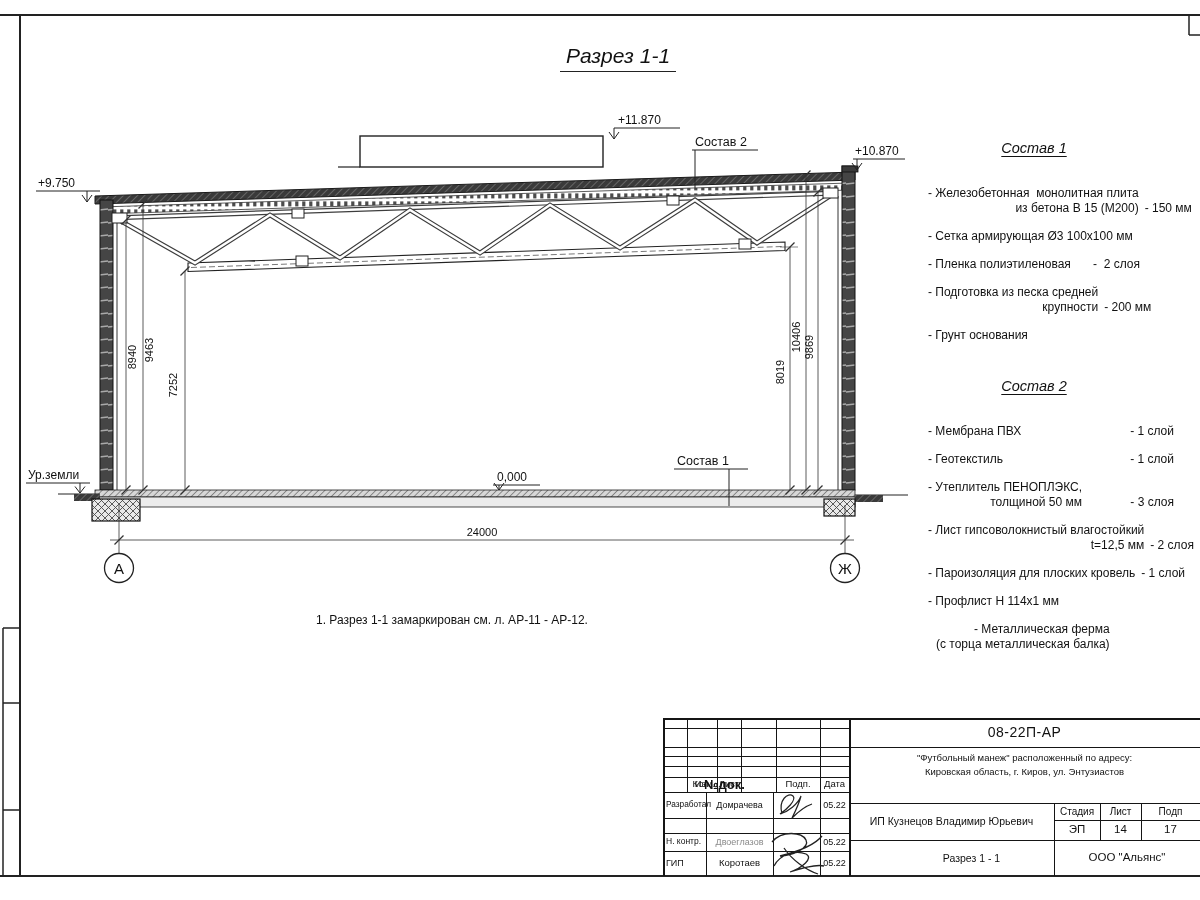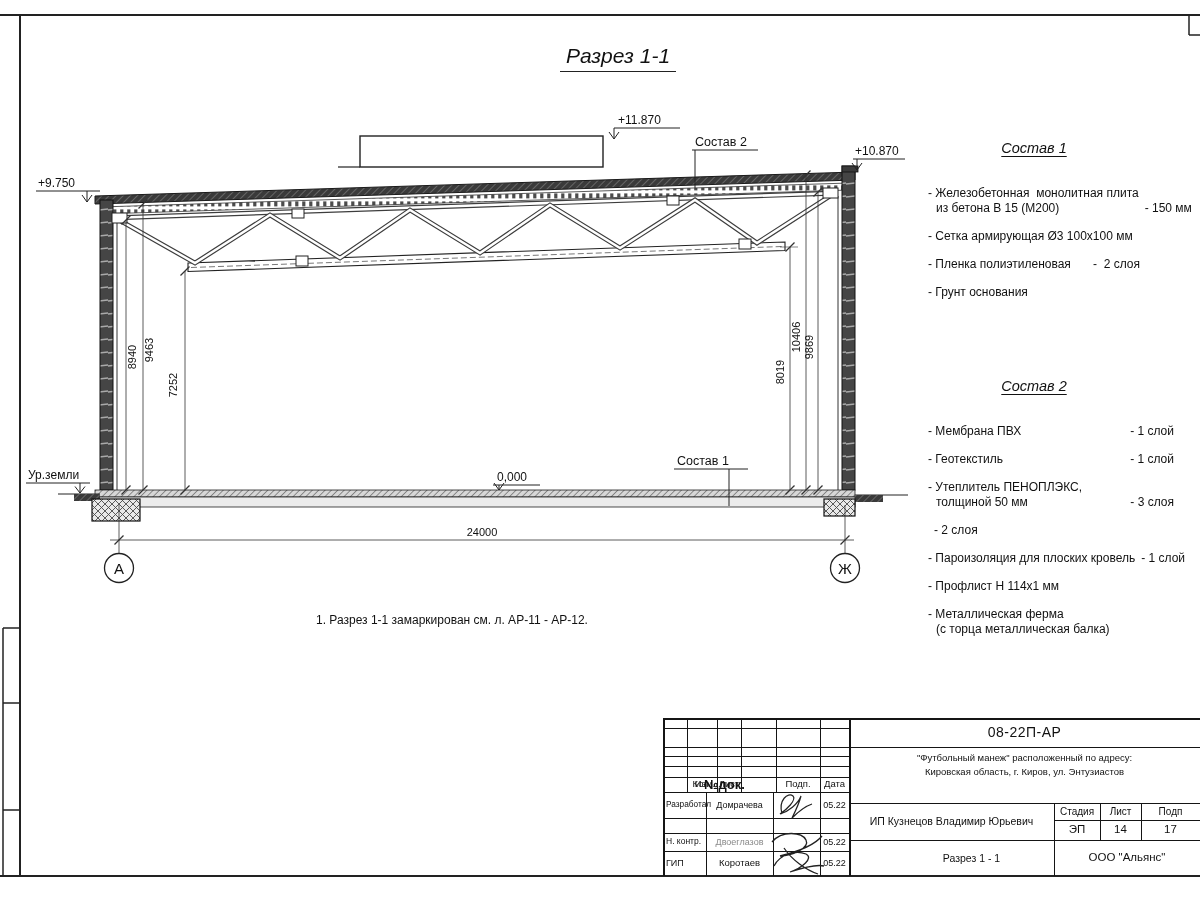--- a/index.html
+++ b/index.html
@@ -8,21 +8,21 @@
   .abs{position:absolute;}
   svg text{font-family:"Liberation Sans","DejaVu Sans",sans-serif;fill:#111;}
   .dwg-title{position:absolute;left:560px;top:44px;font-size:21px;font-style:italic;
              border-bottom:1.6px solid #222;padding:0 6px 3px 6px;}
   .note{position:absolute;left:316px;top:613px;font-size:12px;}
   
   .list{position:absolute;display:flex;flex-direction:column;gap:13px;font-size:12px;}
   .list-head{width:212px;text-align:center;font-size:14.5px;font-style:italic;margin-bottom:17px;}
   .list-head span{text-decoration:underline;text-underline-offset:3px;}
   .item{display:flex;justify-content:space-between;align-items:flex-end;line-height:1.25;}
-  .item .ln{white-space:pre;}
+  .item .ln{white-space:pre;text-align:right;}
   .item .l2{padding-left:8px;}
   .item-val{white-space:pre;padding-left:6px;}
   
   .vl{position:absolute;background:#151515;width:1.4px;}
   .hl{position:absolute;background:#151515;height:1.4px;}
   .cell{position:absolute;display:flex;align-items:center;justify-content:center;
         text-align:center;line-height:1.35;}
   .cell.lft{justify-content:flex-start;text-align:left;padding-left:2px;box-sizing:border-box;}
   .gray{color:#8a8a8a;}
 </style>
@@ -204,20 +204,27 @@
       <div class="item-val"></div>
     </div>
     <div class="item">
       <div>
           <div class="ln">- Пленка полиэтиленовая</div>
         </div>
       <div class="item-val">-  2 слоя</div>
     </div>
     <div class="item">
       <div>
+          <div class="ln">- Подготовка из песка средней</div>
+           <div class="ln l2">крупности</div>
+        </div>
+      <div class="item-val">- 200 мм</div>
+    </div>
+    <div class="item">
+      <div>
           <div class="ln">- Грунт основания</div>
         </div>
     </div>
   </div>
 
   <div class="list" style="left:928px;top:378px;width:246px;">
     <div class="list-head"><span>Состав 2</span></div>
     <div class="item">
       <div>
           <div class="ln">- Мембрана ПВХ</div>
@@ -231,20 +238,24 @@
       <div class="item-val">- 1 слой</div>
     </div>
     <div class="item">
       <div>
           <div class="ln">- Утеплитель ПЕНОПЛЭКС,</div>
            <div class="ln l2">толщиной 50 мм</div>
         </div>
       <div class="item-val">- 3 слоя</div>
     </div>
     <div class="item">
+      <div>
+          <div class="ln">- Лист гипсоволокнистый влагостойкий</div>
+           <div class="ln">t=12,5 мм</div>
+        </div>
       <div class="item-val">- 2 слоя</div>
     </div>
     <div class="item">
       <div>
           <div class="ln">- Пароизоляция для плоских кровель</div>
         </div>
       <div class="item-val">- 1 слой</div>
     </div>
     <div class="item">
       <div>

